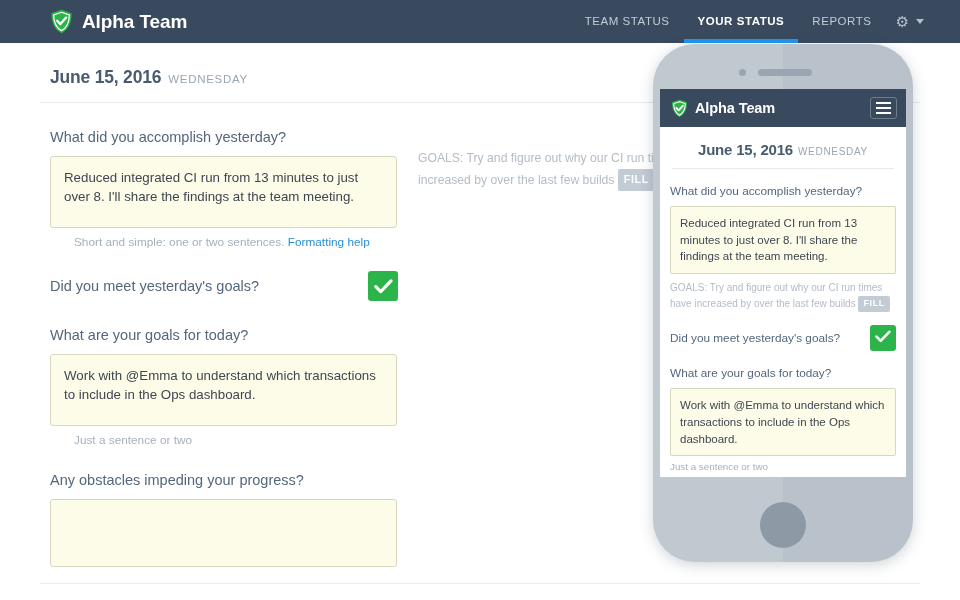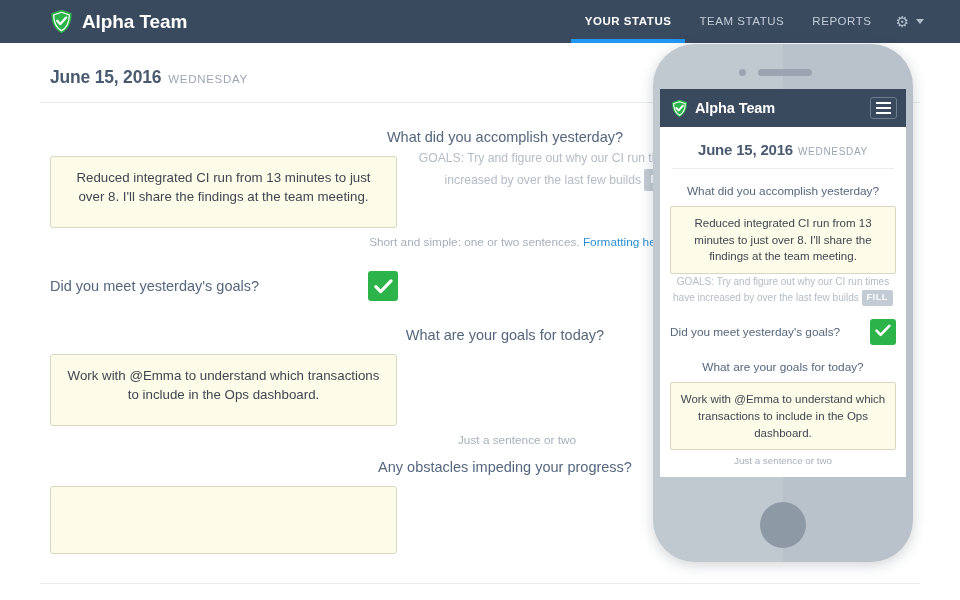--- a/index.html
+++ b/index.html
@@ -10,21 +10,20 @@
     background: #ffffff;
     font-family: "Liberation Sans", sans-serif;
     -webkit-font-smoothing: antialiased;
   }
 
   #screen {
     position: relative;
     width: 960px; height: 600px;
     background: #ffffff;
     overflow: hidden;
-    text-align: center;
   }
 
   
   .topnav {
     position: absolute; top: 0; left: 0;
     width: 960px; height: 43px;
     background: #394a5e;
     display: flex; align-items: center;
   }
   .brand {
@@ -242,20 +241,21 @@
     border: 1px solid #d8d8c0;
     border-radius: 2px;
     padding: 8px 9px;
     font-size: 11.5px;
     line-height: 1.45;
     color: #3f4650;
     position: relative;
     cursor: text;
   }
   .p-goals {
+    margin-top: 6px;
     font-size: 10px; line-height: 1.55; color: #b4bcc6;
   }
   .p-fill {
     display: inline-block; background: #c3cbd4; color: #fff;
     font-size: 9px; font-weight: bold; letter-spacing: 0.6px;
     padding: 1px 5px 2px; border-radius: 2px; vertical-align: 1px;
     cursor: pointer;
   }
   .p-row-inline {
     margin-top: 13px;
@@ -279,22 +279,22 @@
         <svg class="brand-logo" viewBox="0 0 23 25">
           <path d="M11.5 0.8 L21.6 4.2 C21.6 12.5 19.5 20 11.5 24.2 C3.5 20 1.4 12.5 1.4 4.2 Z" fill="#2cb34a"></path>
           <path d="M11.5 3.3 L19.3 5.9 C19.3 12.5 17.6 18.3 11.5 21.6 C5.4 18.3 3.7 12.5 3.7 5.9 Z" fill="none" stroke="#ffffff" stroke-width="1.2"></path>
           <path d="M7.2 11.8 L10.4 15.1 L16.1 8.6" fill="none" stroke="#ffffff" stroke-width="2.3" stroke-linecap="round" stroke-linejoin="round"></path>
         </svg>
       </span>
       <span class="brand-name">Alpha Team</span>
     </div>
 
     <div class="nav-links">
+      <div class="nav-link inactive">TEAM STATUS</div>
       <div class="nav-link active">YOUR STATUS</div>
-      <div class="nav-link inactive">TEAM STATUS</div>
       <div class="nav-link inactive">REPORTS</div>
       <div class="nav-gear">
         <span class="gear-glyph">⚙</span>
         <span class="caret"></span>
       </div>
     </div>
   </div>
 
   <div class="page">
 
@@ -321,21 +321,21 @@
               <path d="M1.8 7.6 L6.7 12.6 L17 1.9" fill="none" stroke="#ffffff" stroke-width="3.1" stroke-linecap="round" stroke-linejoin="round"></path>
             </svg>
           </span>
         </div>
       </div>
 
       <div class="q" style="margin-top:26px">What are your goals for today?</div>
       <div class="ta h2">Work with @Emma to understand which transactions to include in the Ops dashboard.</div>
       <div class="hint">Just a sentence or two</div>
 
-      <div class="q" style="margin-top:12px">Any obstacles impeding your progress?</div>
+      <div class="q" style="margin-top:25px">Any obstacles impeding your progress?</div>
       <div class="ta h3"></div>
     </div>
 
     <div class="goals-note">
       <span>GOALS:</span>
       <span>Try and figure out why our CI run times have increased by over the last few builds</span>
       <span class="fill-badge">FILL</span>
     </div>
 
     <div class="hr-bottom"></div>

